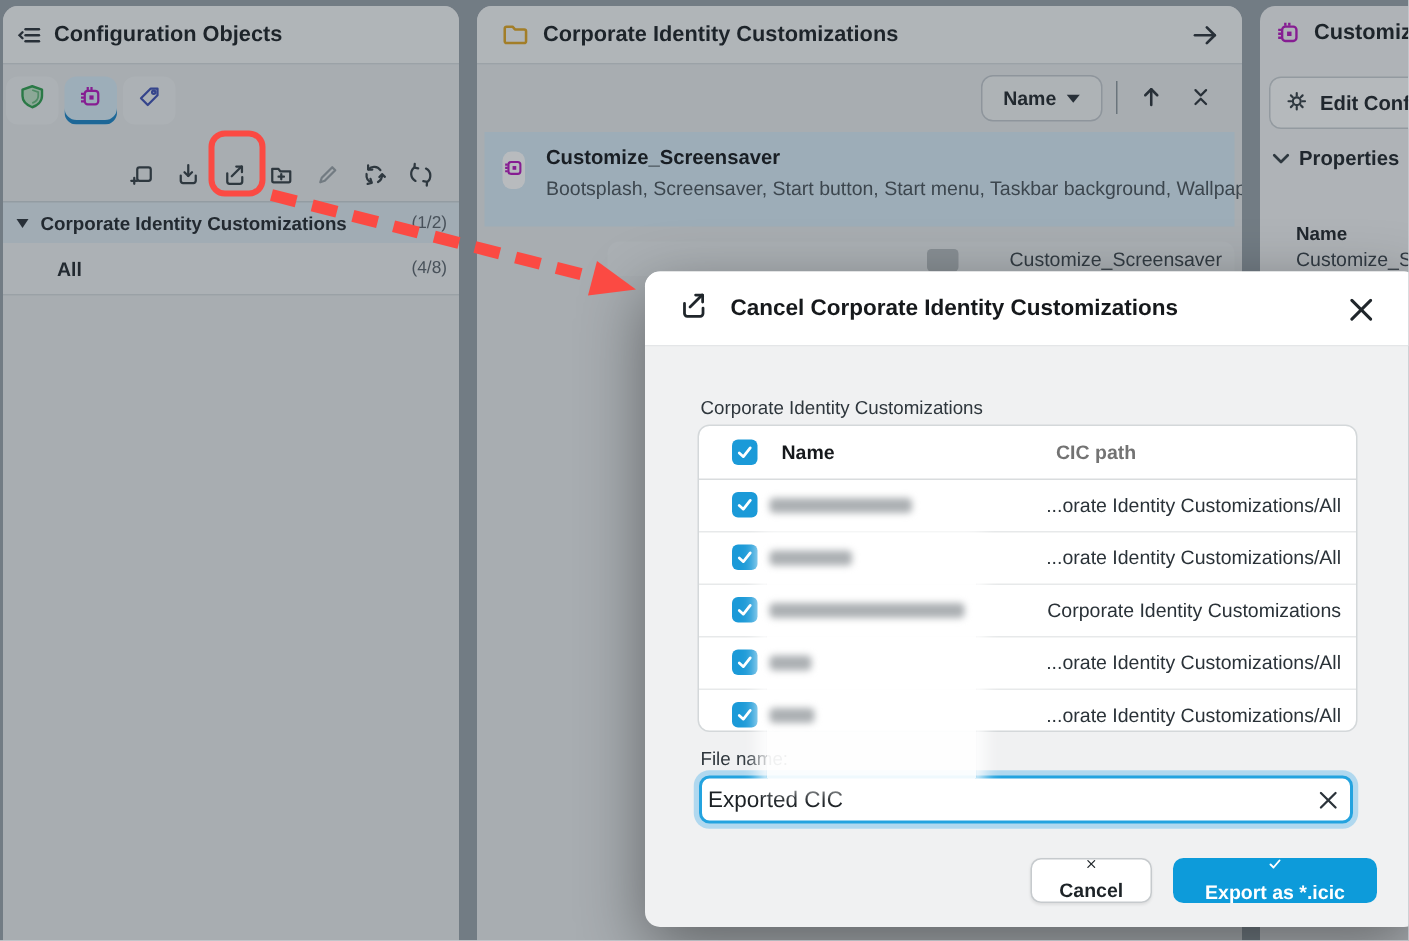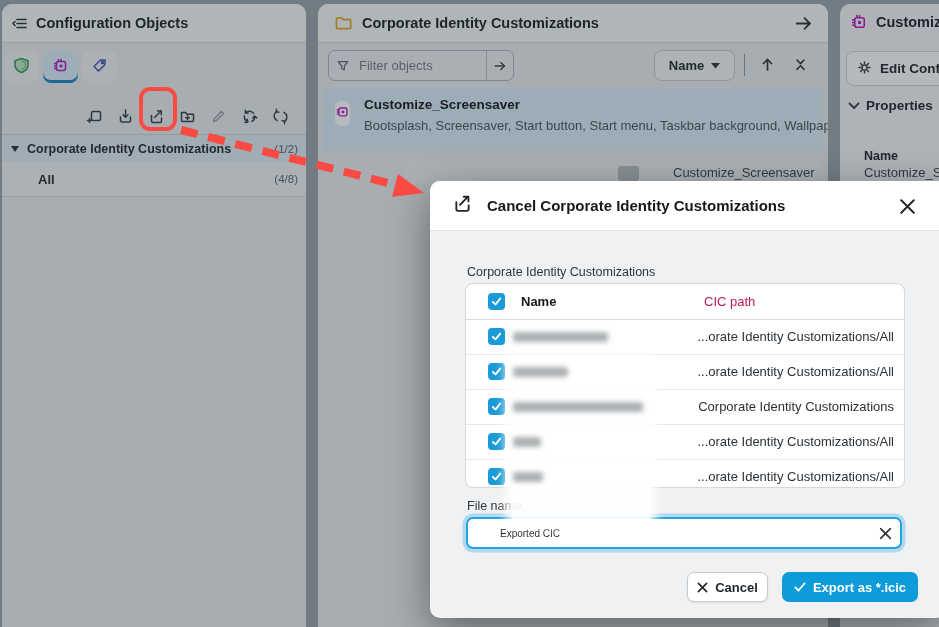--- a/index.html
+++ b/index.html
@@ -60,44 +60,44 @@
     box-shadow:0 14px 44px rgba(0,0,0,0.42);z-index:20;}
   .dlg-header{position:absolute;left:0;right:0;top:0;height:50px;background:#ffffff;border-radius:10px 10px 0 0;
     border-bottom:1px solid #e4e6e8;display:flex;align-items:center;padding-left:22px;box-sizing:border-box;gap:14px;}
   .dlg-title{font-weight:bold;font-size:15px;color:#16191c;}
   .dlg-close{position:absolute;left:468px;top:16px;width:18px;height:18px;}
   .dlg-label{position:absolute;left:37px;top:84px;font-size:12.5px;color:#2e363c;}
   .dlg-table{position:absolute;left:35px;top:102px;width:440px;height:205px;background:#ffffff;
     border:1px solid #d4d8da;border-radius:8px;box-sizing:border-box;}
   .t-head{position:relative;height:35px;border-bottom:1px solid #d9dcde;}
   .t-head .col-name{position:absolute;left:55px;top:10px;font-weight:bold;font-size:13px;color:#16191c;}
-  .t-head .col-path{position:absolute;left:238px;top:10px;font-weight:normal;font-size:13px;color:#be185d;}
+  .t-head .col-path{position:absolute;left:238px;top:10px;font-weight:bold;font-size:13px;color:#737373;}
   .dlg-row{position:relative;height:34px;border-top:1px solid #e7e9ea;}
   .dlg-row:first-child{border-top:none;}
   .checkbox{position:absolute;left:22px;width:17px;height:17px;background:#1b9ad8;border-radius:4px;
     display:flex;align-items:center;justify-content:center;}
   .t-head .checkbox{top:9px;} .dlg-row .checkbox{top:8px;}
   .path-cell{position:absolute;right:10px;top:9px;font-size:13px;color:#2a3238;white-space:nowrap;}
   .redact-panel{position:absolute;left:45px;top:38px;width:140px;height:163px;background:rgba(255,255,255,0.93);
     box-shadow:0 0 10px 6px rgba(255,255,255,0.85);z-index:2;border-radius:4px;}
   .blob{position:absolute;left:47px;top:12px;height:10px;background:#acb0b3;border-radius:3px;filter:blur(2.5px);z-index:3;}
   .rows-wrap .dlg-row:nth-child(1) .blob{width:95px;}
   .rows-wrap .dlg-row:nth-child(2) .blob{width:55px;}
   .rows-wrap .dlg-row:nth-child(3) .blob{width:130px;}
   .rows-wrap .dlg-row:nth-child(4) .blob{width:28px;}
   .rows-wrap .dlg-row:nth-child(5) .blob{width:30px;}
   .file-label{position:absolute;left:37px;top:318px;font-size:12.5px;color:#2e363c;}
   .file-input-wrap{position:absolute;left:36px;top:336px;width:436px;height:32px;background:#ffffff;
     border:2px solid #23a3df;border-radius:7px;box-sizing:border-box;box-shadow:0 0 0 3.5px rgba(80,180,235,0.40);
     display:flex;align-items:center;}
-  .file-input-wrap input{border:none;outline:none;background:transparent;flex:1;padding-left:32px;
-    font-size:10px;color:#1c2control125;color:#1c2125;font-family:"Liberation Sans",sans-serif;min-width:0;}
+  .file-input-wrap input{border:none;outline:none;background:transparent;flex:1;padding-left:4px;
+    font-size:15px;color:#1c2control125;color:#1c2125;font-family:"Liberation Sans",sans-serif;min-width:0;}
   .clear-x{width:30px;height:100%;display:flex;align-items:center;justify-content:center;}
   .btn{position:absolute;top:391px;height:30px;border-radius:7px;display:flex;align-items:center;justify-content:center;
-    gap:7px;font-weight:bold;font-size:13px;box-sizing:border-box;cursor:pointer;}
+    gap:7px;font-weight:bold;font-size:13px;box-sizing:border-box;cursor:pointer;flex-direction:column;}
   #cancel-btn{left:257px;width:81px;background:#ffffff;border:1px solid #c6cacd;color:#1d2327;box-shadow:0 1px 2px rgba(0,0,0,0.08);}
   #export-btn{left:352px;width:136px;background:#0d9bda;color:#ffffff;}
   
   #red-rect{position:absolute;left:139px;top:87px;width:38px;height:44px;border:4.5px solid #fb4a43;
     border-radius:11px;z-index:30;box-sizing:border-box;}
   #arrow-svg{position:absolute;inset:0;z-index:30;pointer-events:none;}
 </style>
 </head>
 <body>
 
@@ -244,36 +244,20 @@
       <span class="iconbtn" style="position:absolute;left:472px;width:26px;height:38px;">
         <svg width="19" height="19" viewBox="0 0 18 18">
             <g stroke="#2b333a" stroke-width="1.7" fill="none" stroke-linecap="round" stroke-linejoin="round">
           <line x1="2.5" y1="9" x2="15" y2="9"></line>
               <polyline points="10,4 15,9 10,14"></polyline>
             </g>
           </svg>
       </span>
     </div>
 
-    <div class="filter-wrap">
-      <span class="iconbtn" style="width:28px;">
-        <svg width="14" height="14" viewBox="0 0 16 16">
-            <path d="M2.5 3 h11 L9.5 8 v4.5 L6.5 10.8 V8 Z" fill="none" stroke="#5a646b" stroke-width="1.4" stroke-linejoin="round"></path>
-          </svg>
-      </span>
-      <input type="text" placeholder="Filter objects" style="">
-      <span class="filter-go">
-        <svg width="14" height="14" viewBox="0 0 16 16">
-            <g stroke="#39434a" stroke-width="1.6" fill="none" stroke-linecap="round" stroke-linejoin="round">
-          <line x1="2.5" y1="8" x2="13" y2="8"></line>
-              <polyline points="9,4 13,8 9,12"></polyline>
-            </g>
-          </svg>
-      </span>
-    </div>
 
     <div class="sort-btn">
       <span>Name</span>
       <svg width="9" height="6" viewBox="0 0 9 6">
           <polygon points="0,0 9,0 4.5,5.5" fill="#2b333a"></polygon>
         </svg>
     </div>
     <div class="vdiv"></div>
     <span class="iconbtn" style="position:absolute;left:437px;top:48px;width:24px;height:24px;">
       <svg width="17" height="17" viewBox="0 0 17 17">

